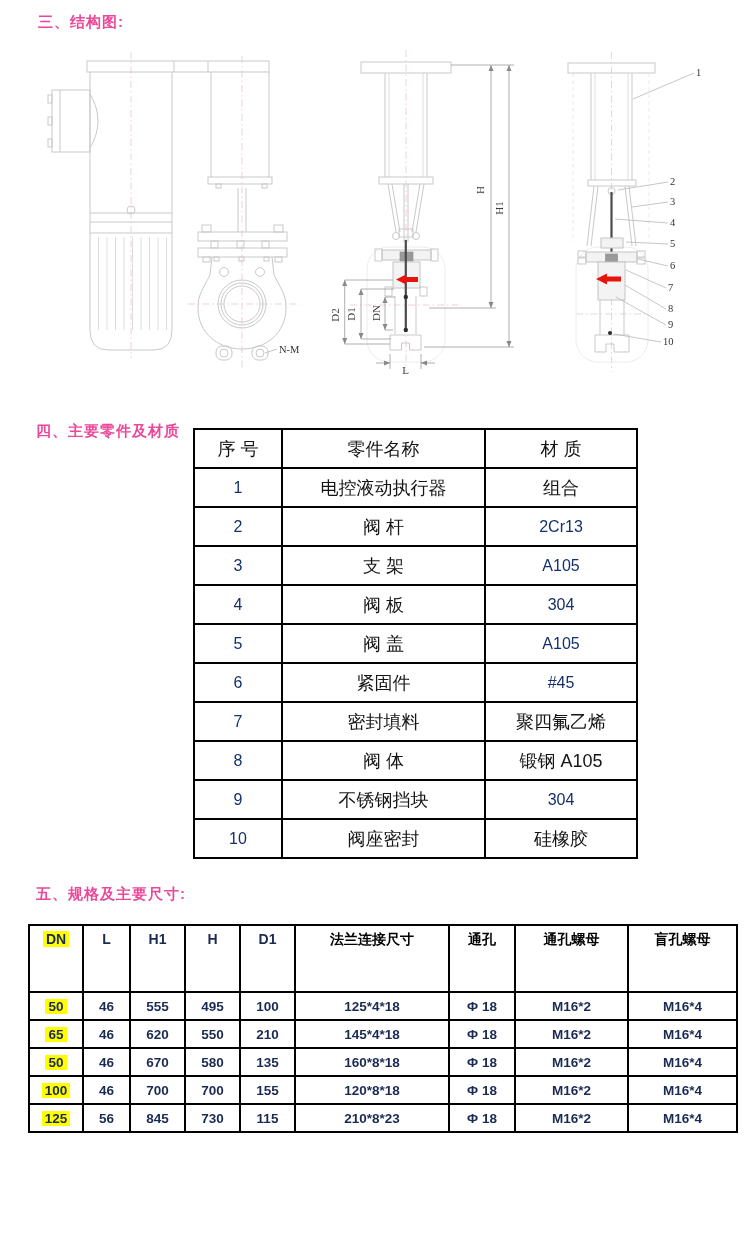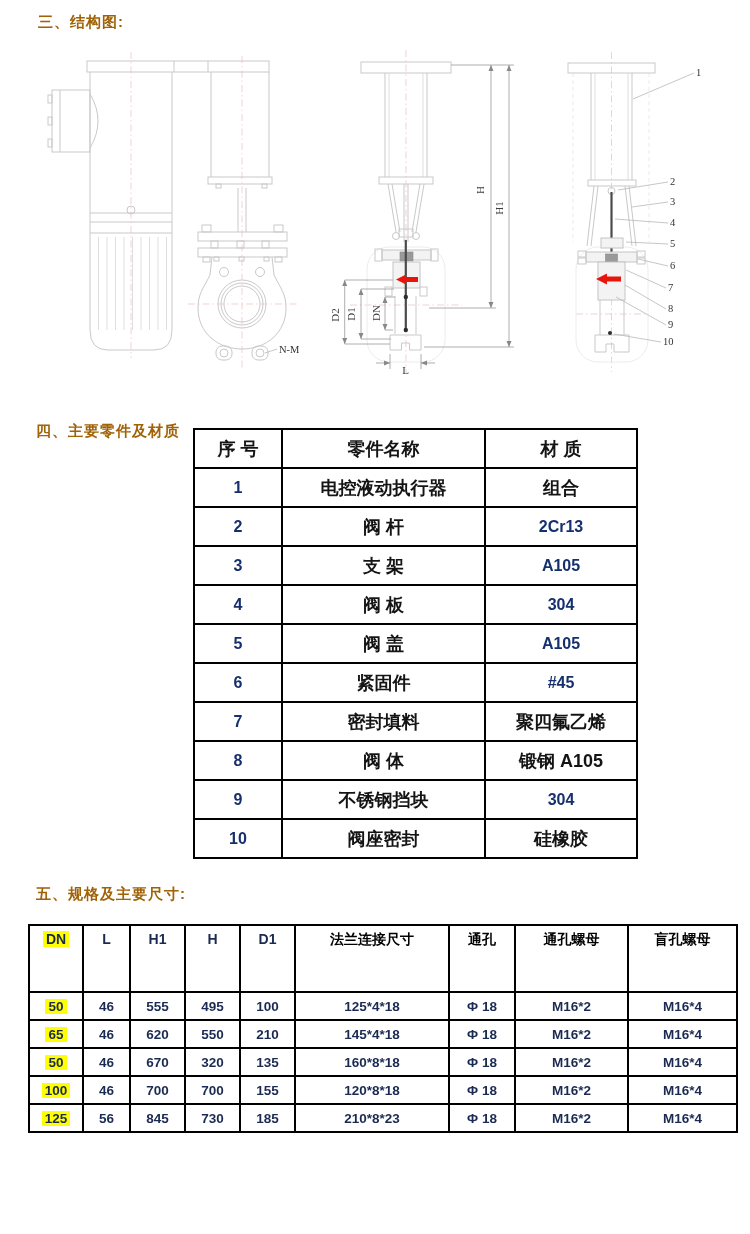--- a/index.html
+++ b/index.html
@@ -1,18 +1,18 @@
 <!DOCTYPE html>
 <html><head>
 <meta charset="utf-8">
 <style>
   html,body { margin:0; padding:0; background:#ffffff; }
   .page { position:relative; width:750px; height:1234px; background:#fff;
           font-family:"Liberation Sans",sans-serif; overflow:hidden; }
-  .heading { position:absolute; font-size:15px; font-weight:bold; color:#a16207; letter-spacing:1px; }
+  .heading { position:absolute; font-size:15px; font-weight:bold; color:#ec4899; letter-spacing:1px; }
   #h-structure { left:38px; top:13px; }
   #h-parts     { left:36px; top:422px; }
   #h-specs     { left:36px; top:885px; }
   svg.drawing  { position:absolute; }
   #svg-left   { left:40px;  top:42px; }
   #svg-mid    { left:332px; top:42px; }
   #svg-right  { left:548px; top:42px; }
 
   
   .dl   { stroke:#c9c9c9; fill:none; stroke-width:1; }
@@ -28,21 +28,21 @@
   .co   { stroke:#b8b8b8; stroke-width:0.8; fill:none; }
   .cotxt{ font-family:"Liberation Serif",serif; font-size:10.5px; fill:#333; }
   .stem { stroke:#4a4a4a; stroke-width:2.2; }
   .arrow{ fill:#e8150d; stroke:none; }
   .dot  { fill:#2d2d2d; stroke:none; }
 
   
   table { border-collapse:collapse; table-layout:fixed; }
   .parts-table { position:absolute; left:193px; top:428px; }
   .parts-table td { border:2px solid #000; text-align:center; vertical-align:middle;
-                    font-weight:bold; font-size:18px; color:#141414; height:37px; padding:0;
+                    font-weight:normal; font-size:18px; color:#141414; height:37px; padding:0;
                     font-family:"Liberation Sans",sans-serif; }
   .parts-table td.num { color:#16306e; font-size:16px; }
   .parts-table tr.head td { font-size:18px; color:#141414; }
 
   
   .spec-table { position:absolute; left:28px; top:924px; }
   .spec-table td { border:2px solid #000; text-align:center; vertical-align:middle;
                    font-weight:bold; font-size:13.5px; color:#1b2a52; height:26px; padding:0;
                    font-family:"Liberation Sans",sans-serif; }
   .spec-table tr.head td { height:60px; vertical-align:top; padding-top:5px; font-size:14px; }
@@ -391,21 +391,21 @@
       <td>210</td>
       <td>145*4*18</td>
       <td>Φ 18</td>
       <td>M16*2</td>
       <td>M16*4</td>
     </tr>
     <tr>
       <td><span class="hl">50</span></td>
       <td>46</td>
       <td>670</td>
-      <td>320</td>
+      <td>580</td>
       <td>135</td>
       <td>160*8*18</td>
       <td>Φ 18</td>
       <td>M16*2</td>
       <td>M16*4</td>
     </tr>
     <tr>
       <td><span class="hl">100</span></td>
       <td>46</td>
       <td>700</td>
@@ -414,21 +414,21 @@
       <td>120*8*18</td>
       <td>Φ 18</td>
       <td>M16*2</td>
       <td>M16*4</td>
     </tr>
     <tr>
       <td><span class="hl">125</span></td>
       <td>56</td>
       <td>845</td>
       <td>730</td>
-      <td>185</td>
+      <td>115</td>
       <td>210*8*23</td>
       <td>Φ 18</td>
       <td>M16*2</td>
       <td>M16*4</td>
     </tr>
   </tbody>
     </table>
 
 </div>
 

